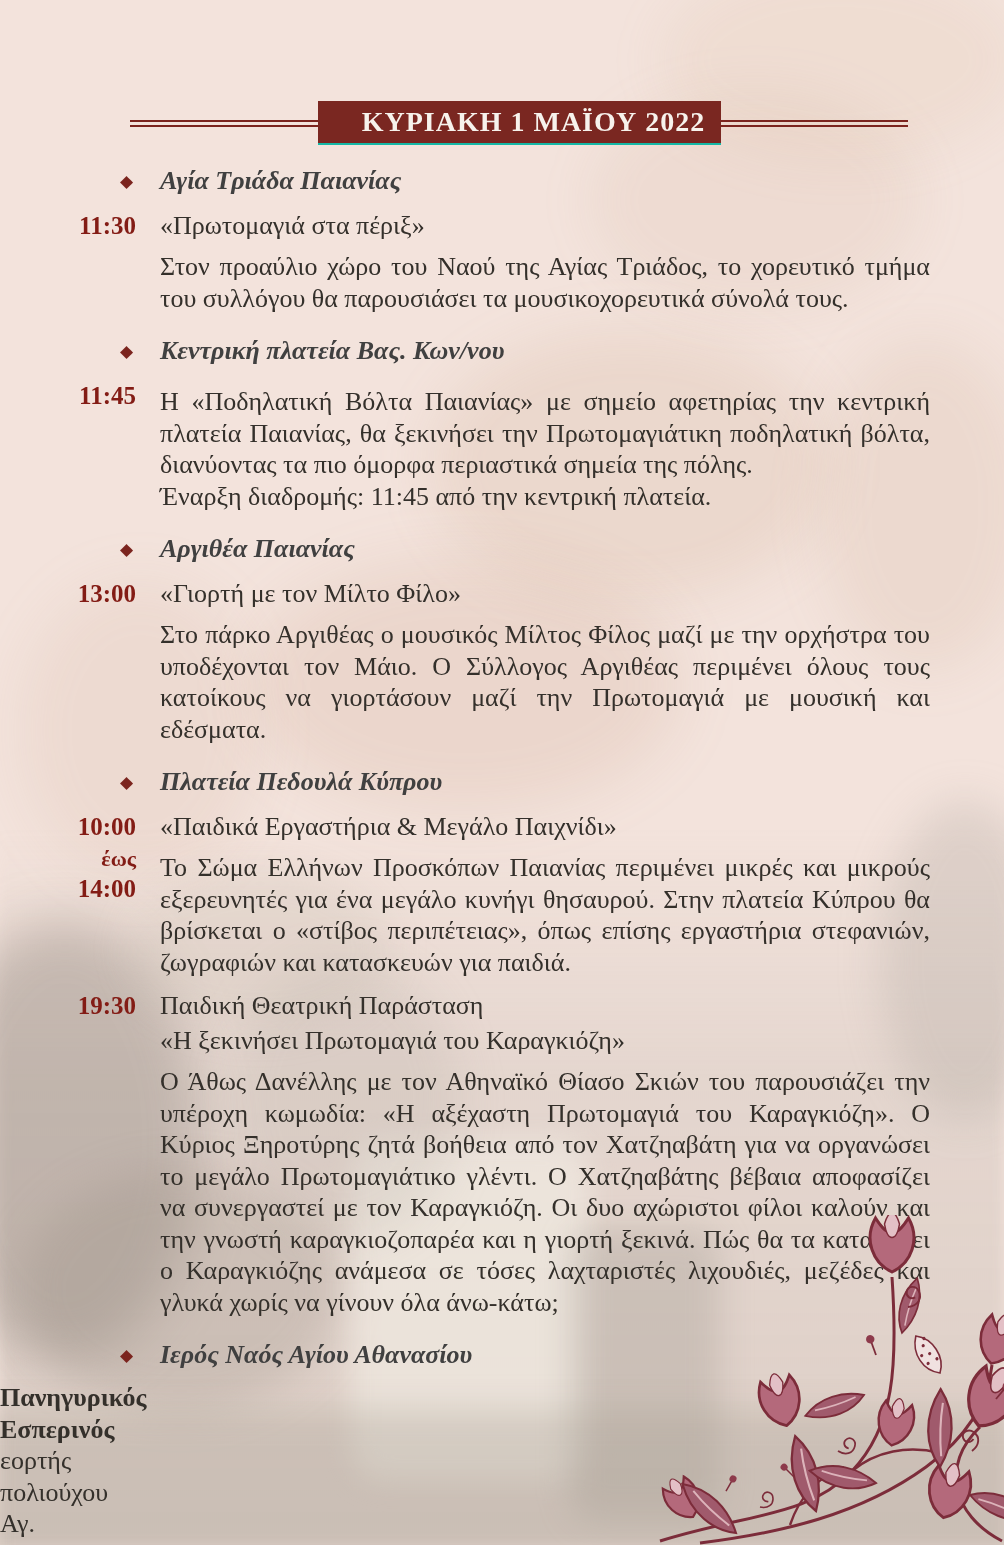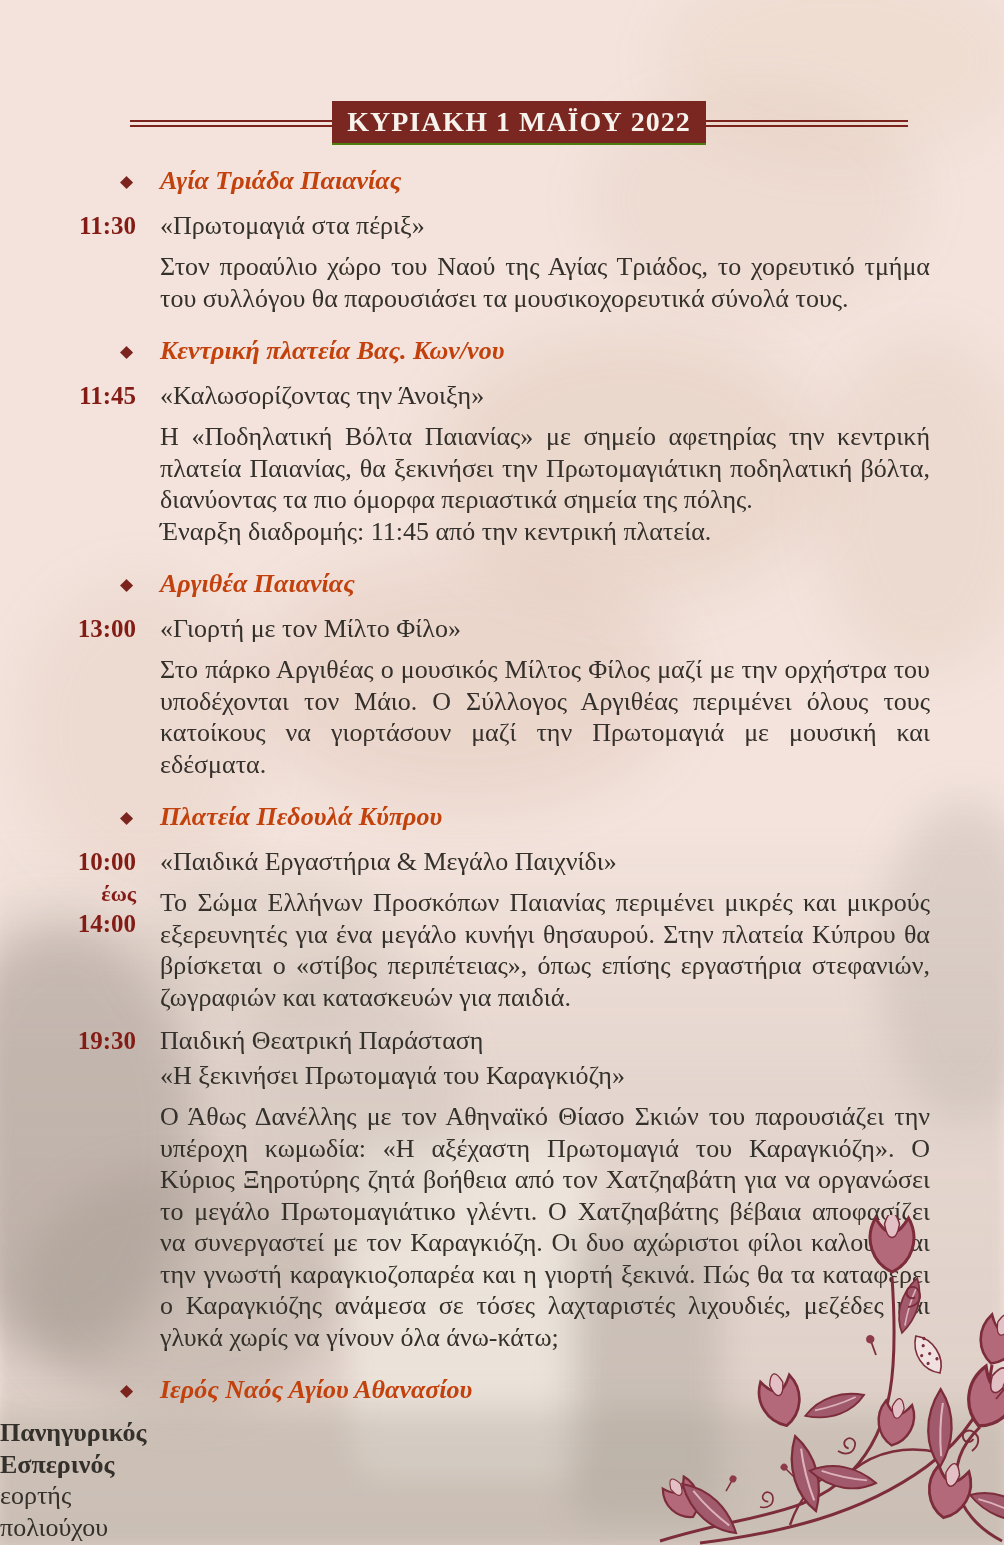--- a/index.html
+++ b/index.html
@@ -33,29 +33,29 @@
   .ph6 { left:-20px; top:1410px; width:1060px; height:160px; background:rgba(168,158,147,.34); filter:blur(16px); border-radius:0; }
   .ph7 { left:230px; top:960px;  width:230px; height:280px; background:rgba(180,172,162,.22); filter:blur(22px); }
   .ph8 { left:130px; top:870px;  width:260px; height:160px; background:rgba(196,186,175,.22); filter:blur(18px); }
 
   
   .date-header { position:absolute; top:101px; left:0; right:0; display:flex; align-items:center; }
   .rule { flex:1 1 auto; height:7px; box-sizing:border-box;
           border-top:2px solid #7b241e; border-bottom:2px solid #7b241e; }
   .rule-left  { margin-left:130px; }
   .rule-right { margin-right:96px; }
-  .date-box { flex:0 0 374px; height:42px; background:#7a2721; border-bottom:2px solid #4d7c0f;
-              display:flex; align-items:center; justify-content:center; }
+  .date-box { flex:0 0 374px; height:42px; background:#7a2721; border-bottom:2px solid #14b8a6;
+              display:flex; align-items:center; justify-content:center;padding-left:29px; }
   .date-box span { color:#f7f2ec; font-weight:bold; font-size:28px; letter-spacing:1px; }
 
   
   .program { position:absolute; top:144px; left:0; right:0; }
   .venue-row { display:flex; align-items:baseline; margin:20px 0 0 120px; }
   .bullet { color:#7b241e; font-size:17px; width:18px; flex:0 0 18px; transform:translateY(-2px); }
-  .venue  { margin:0 0 0 22px; color:#c2410c; font-weight:bold; font-style:italic;
+  .venue  { margin:0 0 0 22px; color:#404040; font-weight:bold; font-style:italic;
             font-size:26px; line-height:34px; }
   .event { display:grid; grid-template-columns:136px 770px; column-gap:24px; margin-top:10px; }
   .time  { text-align:right; color:#831c15; font-weight:bold; font-size:25px; line-height:35px; }
   .time .time-sep { font-size:22px; line-height:30px; }
   .time .time-sub { font-size:25px; line-height:30px; }
   .details { min-width:0; }
   .title { margin:0; color:#34302b; font-weight:normal; font-size:26px; line-height:35px; }
   .body  { margin:8px 0 0 0; font-size:26px; line-height:31.5px; text-align:justify; }
   .body.note { margin-top:0; text-align:left; }
   .event-plain .time { line-height:32px; }
@@ -110,21 +110,20 @@
       </div>
     </section>
 
     <div class="venue-row">
       <span class="bullet">◆</span>
       <h2 class="venue">Κεντρική πλατεία Βας. Κων/νου</h2>
     </div>
     <section class="event">
       <div class="time">11:45</div>
       <div class="details">
-        <h3 class="title">«Καλωσορίζοντας την Άνοιξη»</h3>
         <p class="body">Η «Ποδηλατική Βόλτα Παιανίας» με σημείο αφετηρίας την κεντρική πλατεία Παιανίας, θα ξεκινήσει την Πρωτομαγιάτικη ποδηλατική βόλτα, διανύοντας τα πιο όμορφα περιαστικά σημεία της πόλης.</p>
         <p class="body note">Έναρξη διαδρομής: 11:45 από την κεντρική πλατεία.</p>
       </div>
     </section>
 
     <div class="venue-row">
       <span class="bullet">◆</span>
       <h2 class="venue">Αργιθέα Παιανίας</h2>
     </div>
     <section class="event">

